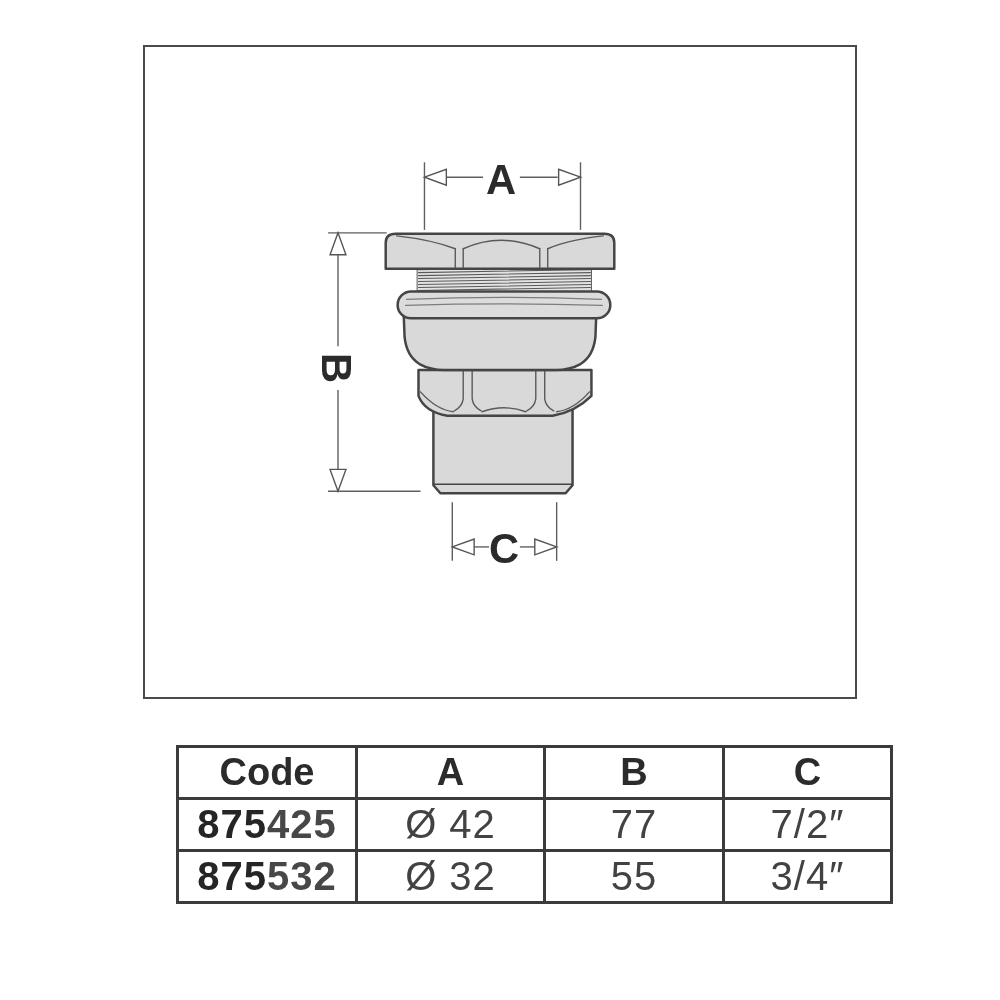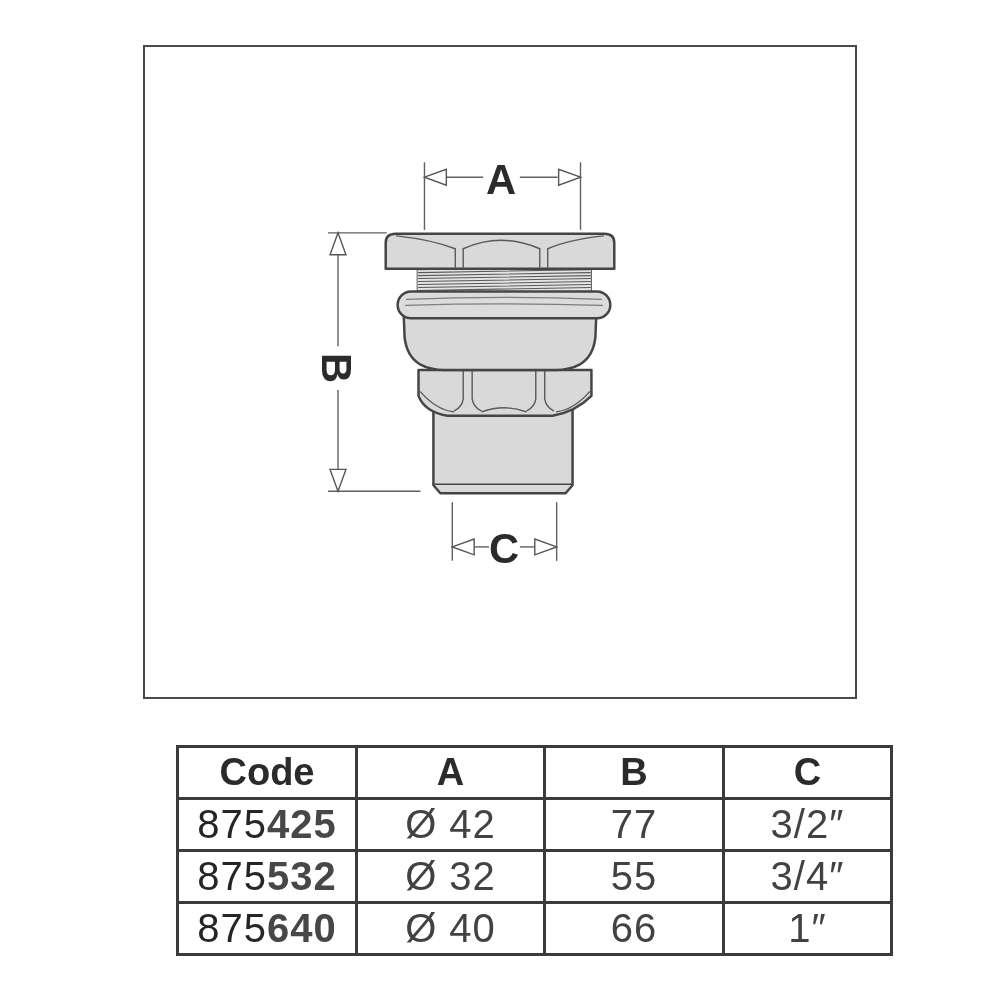--- a/index.html
+++ b/index.html
@@ -57,21 +57,21 @@
     font-weight: bold;
     color: #2b2b2b;
   }
   .spec-table td {
     font-size: 40px;
     font-weight: normal;
     color: #424242;
     letter-spacing: 1px;
   }
   .spec-table td .code-prefix {
-    font-weight: normal;
+    font-weight: bold;
     color: #252525;
   }
   .spec-table td .code-suffix {
     color: #474747;
     font-weight: bold;
   }
 </style>
 </head>
 <body>
 
@@ -182,31 +182,25 @@
           <th>A</th>
           <th>B</th>
           <th>C</th>
         </tr>
       </thead>
       <tbody>
         <tr>
           <td><span class="code-prefix">875</span><span class="code-suffix">425</span></td>
           <td>Ø 42</td>
           <td>77</td>
-          <td>3/2″</td>
+          <td>7/2″</td>
         </tr>
         <tr>
           <td><span class="code-prefix">875</span><span class="code-suffix">532</span></td>
           <td>Ø 32</td>
           <td>55</td>
           <td>3/4″</td>
         </tr>
-        <tr>
-          <td><span class="code-prefix">875</span><span class="code-suffix">640</span></td>
-          <td>Ø 40</td>
-          <td>66</td>
-          <td>1″</td>
-        </tr>
       </tbody>
     </table>
   </div>
 
 </div>
 
 </body></html>

